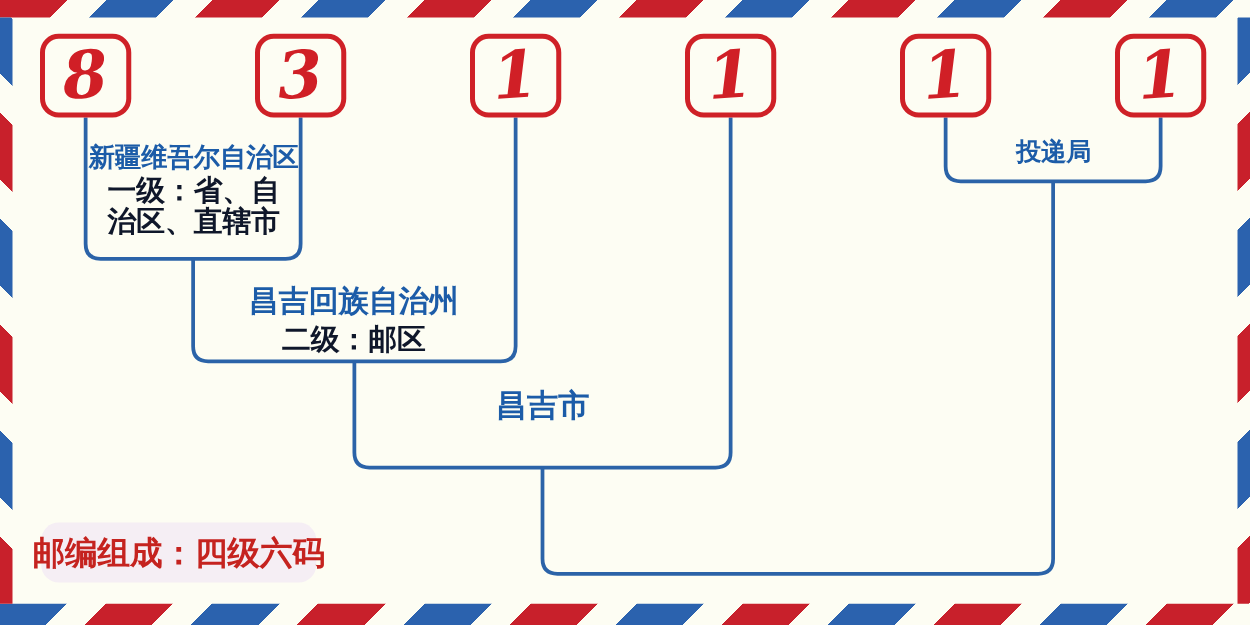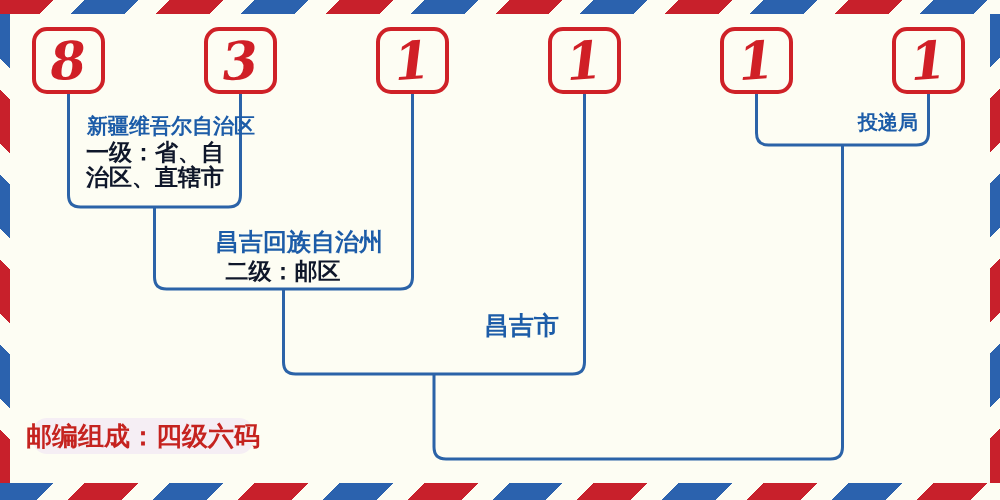--- a/index.html
+++ b/index.html
@@ -49,42 +49,42 @@
     font-family:"DejaVu Serif", serif;
     font-style:italic;font-weight:bold;
     font-size:52px;line-height:1;color:#d01f26;
     transform:rotate(-4deg);
   }
   
   .connectors{position:absolute;left:0;top:0;width:1000px;height:500px;}
   
   .label-block{position:absolute;text-align:center;}
   .lvl-name{
-    color:#1c5ca8;font-weight:bold;white-space:nowrap;text-align:right;
+    color:#1c5ca8;font-weight:bold;white-space:nowrap;
   }
   .lvl-desc{
     color:#0f172a;font-weight:bold;white-space:nowrap;
   }
   .t1{left:55px;top:113px;width:200px;}
   .t1 .lvl-name{font-size:21px;line-height:27px;}
   .t1 .lvl-desc{font-size:23px;line-height:25px;}
   .t2{left:183px;top:227px;width:200px;}
   .t2 .lvl-name{font-size:24px;line-height:31px;}
   .t2 .lvl-desc{font-size:23px;line-height:27px;}
   .t3{left:309px;top:310px;width:250px;}
   .t3 .lvl-name{font-size:25px;line-height:31px;}
   .t3 .lvl-desc{font-size:23px;line-height:27px;}
   .t4{left:488px;top:393px;width:300px;}
   .t4 .lvl-name{font-size:25px;line-height:31px;}
   .t4 .lvl-desc{font-size:23px;line-height:27px;margin-top:7px;}
   .t5{left:768px;top:108px;width:150px;}
   .t5 .lvl-name{font-size:20px;line-height:28px;}
   
   .footer-label{
-    position:absolute;left:33px;top:418px;width:220px;height:36px;
+    position:absolute;left:33px;top:418px;width:220px;height:48px;
     background:#f5eef4;border-radius:14px;
     display:flex;align-items:center;justify-content:center;
     color:#c5231f;font-weight:bold;font-size:26px;white-space:nowrap;
   }
 </style>
 </head>
 <body>
 
 <div class="canvas">
 

